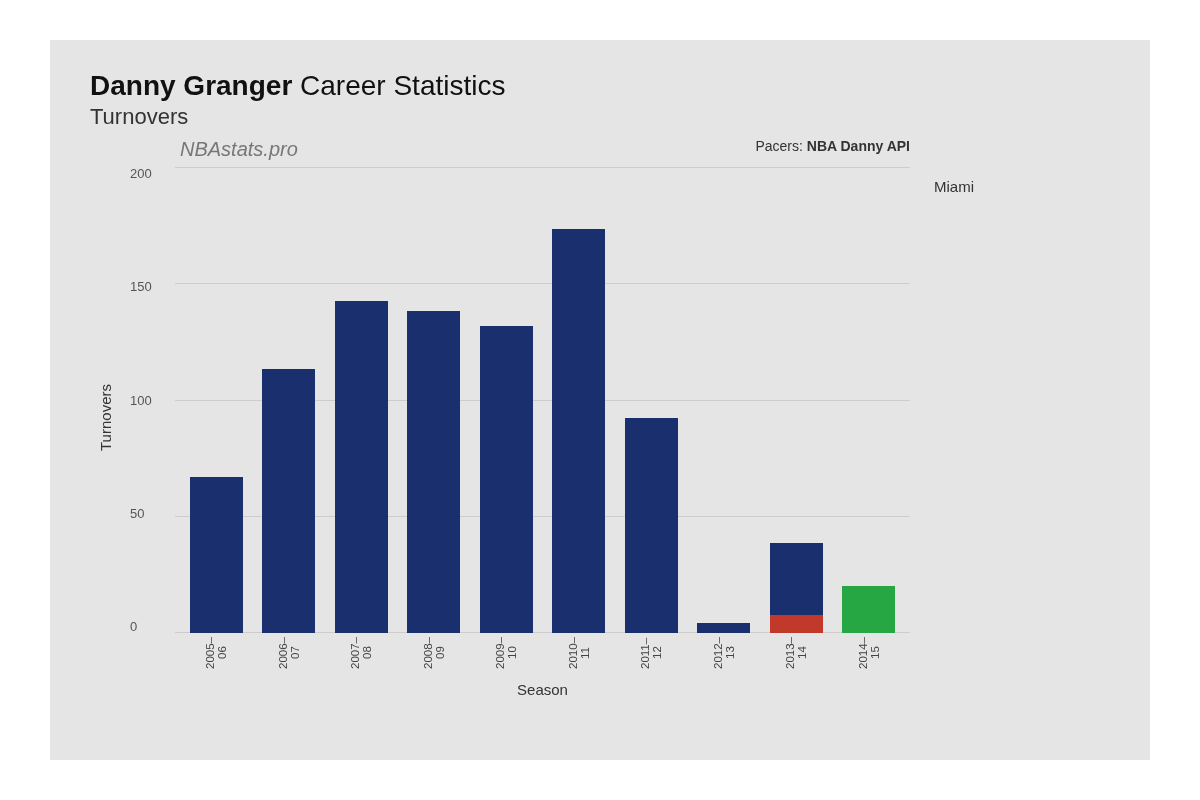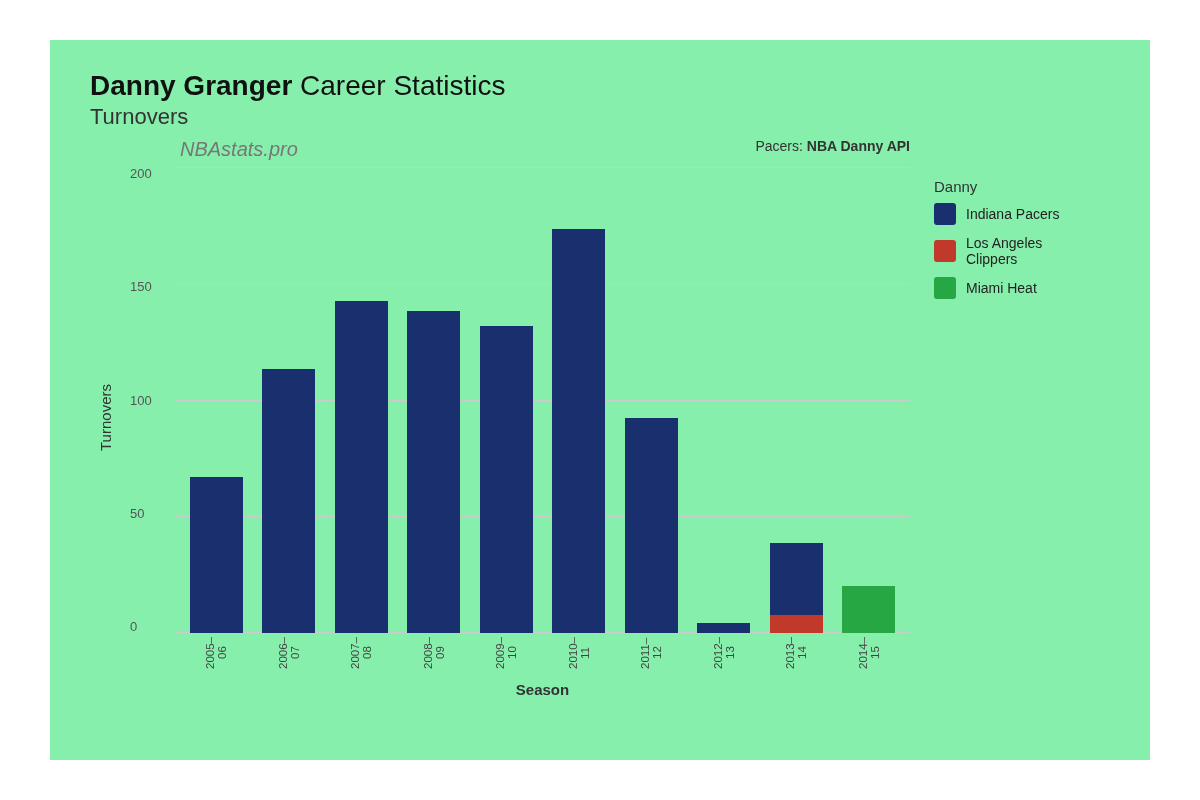--- a/index.html
+++ b/index.html
@@ -9,21 +9,21 @@
       width: 1200px;
       height: 800px;
       overflow: hidden;
       display: flex;
       align-items: center;
       justify-content: center;
     }
     .chart-container {
       width: 1100px;
       height: 720px;
-      background: #86efac;
+      background: #e5e5e5;
       position: relative;
       padding: 30px 40px 20px 40px;
     }
     .title-block {
       margin-bottom: 4px;
     }
     .main-title {
       font-size: 28px;
       color: #111;
       margin-bottom: 2px;
@@ -201,21 +201,20 @@
     .legend-label {
       font-size: 14px;
       color: #222;
     }
     .x-axis-label {
       text-align: center;
       font-size: 15px;
       color: #333;
       margin-top: 8px;
       padding-left: 45px;
-      font-weight: bold;
     }
   </style>
 </head>
 <body>
 
 <div class="chart-container">
   <div class="title-block">
     <div class="main-title">
       <strong>Danny Granger</strong><span> Career Statistics</span>
     </div>
@@ -314,31 +313,17 @@
                 <div class="x-label">2012–13</div>
                 <div class="x-label">2013–14</div>
                 <div class="x-label">2014–15</div>
               </div>
           </div>
         </div>
         <div class="x-axis-label">Season</div>
       </div>
 
       <div class="legend-box">
-        <div class="legend-title">Danny</div>
-        <div id="legend-items">
-            <div class="legend-item">
-              <div class="legend-swatch" style="background: rgb(26, 47, 110);"></div>
-              <span class="legend-label">Indiana Pacers</span>
-            </div>
-            <div class="legend-item">
-              <div class="legend-swatch" style="background: rgb(192, 57, 43);"></div>
-              <span class="legend-label">Los Angeles Clippers</span>
-            </div>
-            <div class="legend-item">
-              <div class="legend-swatch" style="background: rgb(39, 166, 68);"></div>
-              <span class="legend-label">Miami Heat</span>
-            </div>
-          </div>
+        <div class="legend-title">Miami</div>
       </div>
     </div>
   </div>
 </div>
 
 </body></html>

